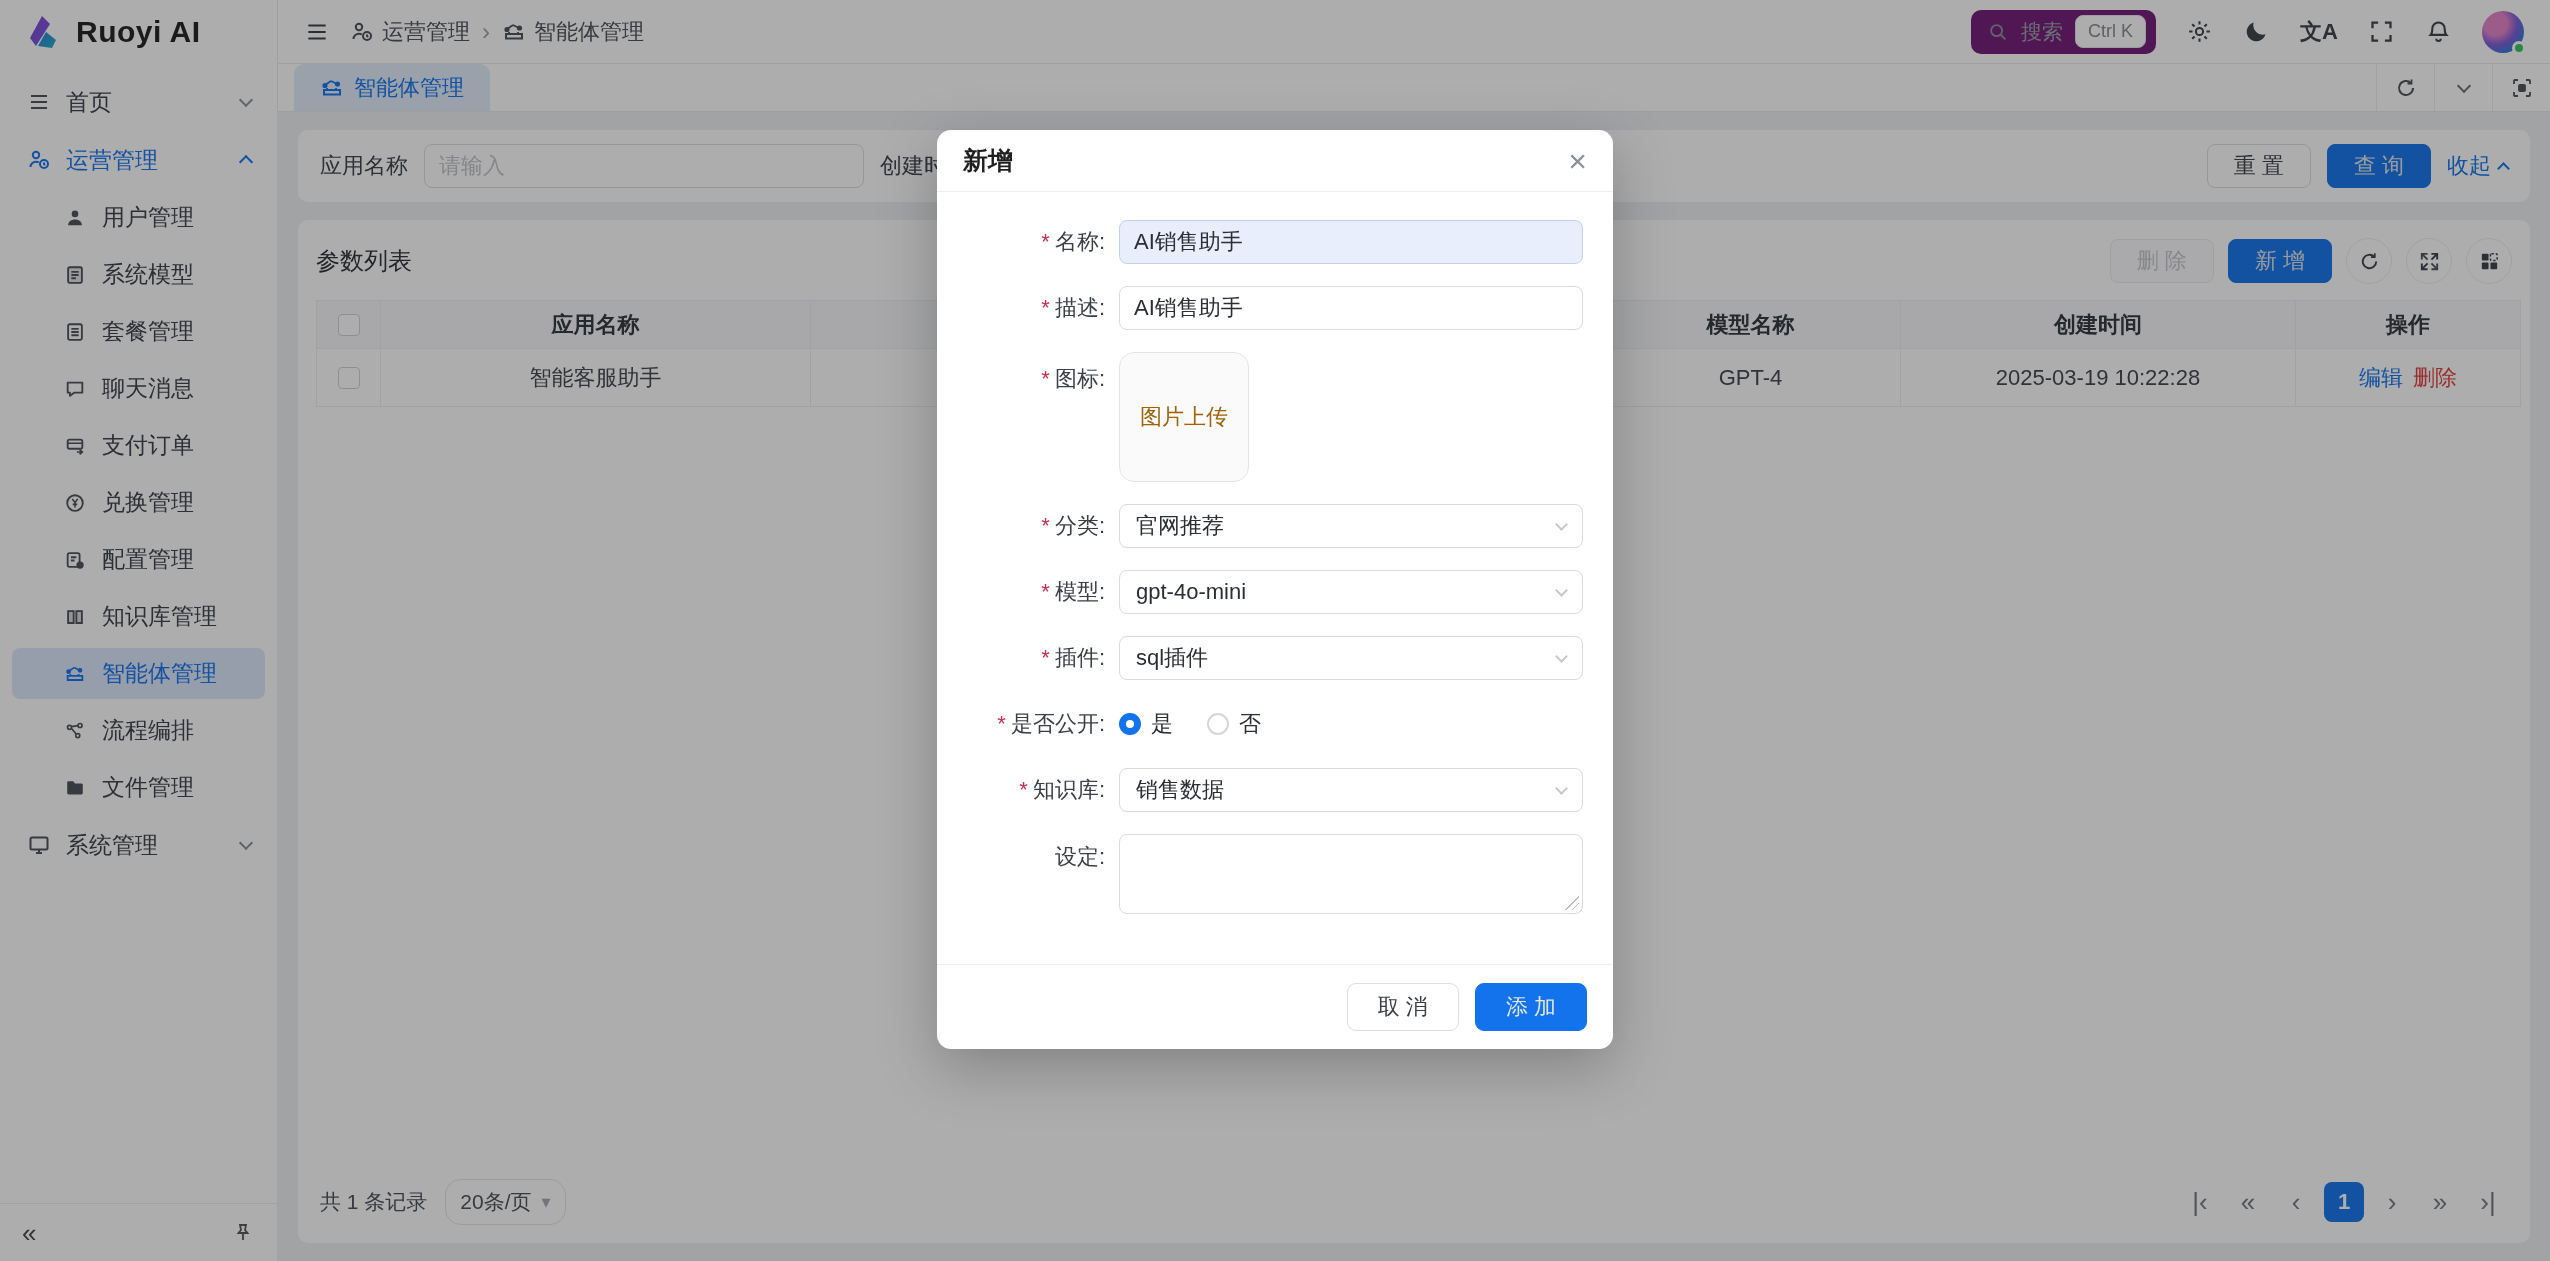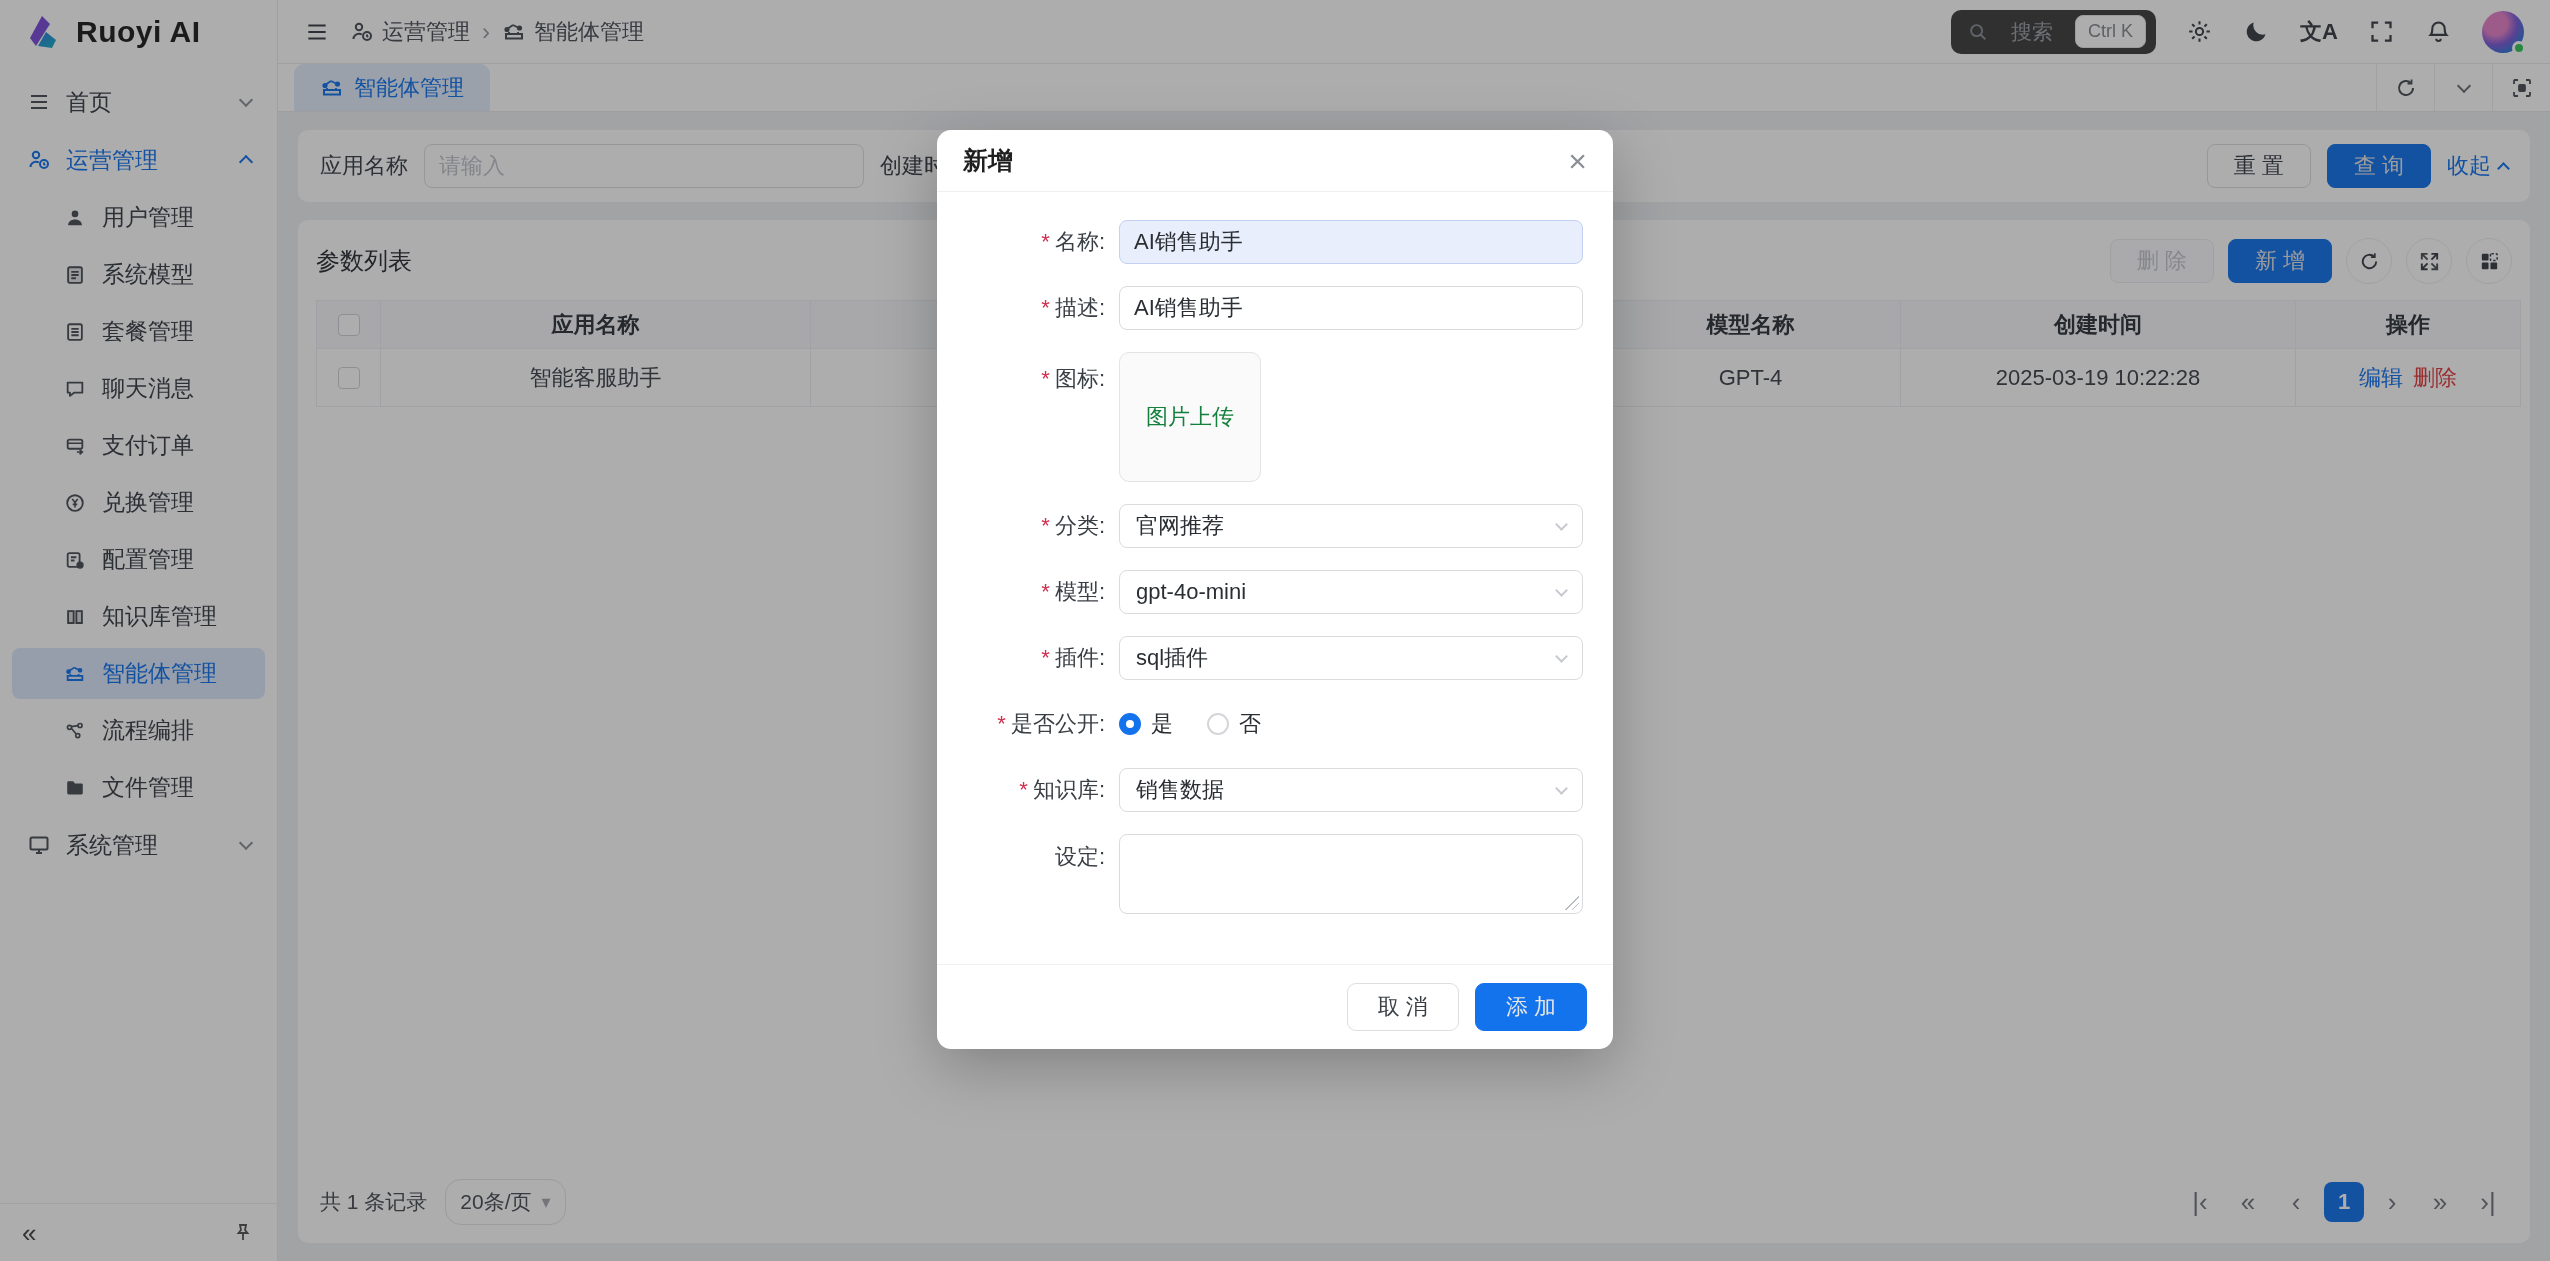--- a/index.html
+++ b/index.html
@@ -29,21 +29,21 @@
 
   
   .main { flex:1; display:flex; flex-direction:column; min-width:0; }
   .topbar { height:64px; background:#fff; border-bottom:1px solid #ececee; display:flex; align-items:center; padding:0 26px; gap:20px; flex-shrink:0; }
   .hamburger { width:26px; height:26px; color:#3a3f45; cursor:pointer; }
   .breadcrumb { display:flex; align-items:center; gap:10px; font-size:22px; color:#4a4f55; }
   .bc-item { display:flex; align-items:center; gap:8px; cursor:pointer; }
   .bc-sep { color:#9aa0a6; font-size:24px; margin:0 2px; }
   .bc-icon { width:24px; height:24px; color:#4a4f55; }
   .top-right { margin-left:auto; display:flex; align-items:center; gap:30px; }
-  .search-pill { display:flex; align-items:center; gap:22px; background:#404040; border-radius:10px; height:44px; padding:0 10px 0 16px; cursor:pointer; }
+  .search-pill { display:flex; align-items:center; gap:12px; background:#701a75; border-radius:10px; height:44px; padding:0 10px 0 16px; cursor:pointer; }
   .search-pill .s-label { font-size:21px; color:#9aa0a6; }
   .kbd { background:#fff; border:1px solid #e4e5e8; border-radius:8px; font-size:18px; color:#85898f; padding:5px 12px; }
   .hd-icon { width:27px; height:27px; color:#3a3f45; cursor:pointer; }
   .lang-icon { font-size:22px; color:#3a3f45; font-weight:bold; cursor:pointer; white-space:nowrap; }
   .avatar-wrap { position:relative; width:42px; height:42px; cursor:pointer; }
   .avatar { width:42px; height:42px; border-radius:50%; background:radial-gradient(circle at 32% 30%, #e682c8 0 28%, #7b5bd6 52%, #2c7bd9 78%, #55c38a 100%); }
   .status-dot { position:absolute; right:-2px; bottom:-2px; width:14px; height:14px; border-radius:50%; background:#34c759; border:3px solid #fff; }
 
   .tabbar { height:48px; background:#fff; border-bottom:1px solid #e9e9eb; display:flex; align-items:stretch; flex-shrink:0; }
   .tab { display:flex; align-items:center; gap:10px; padding:0 26px; background:#e2edfb; color:#1373ec; font-size:22px; border-radius:10px 10px 0 0; margin-left:16px; cursor:pointer; }
@@ -104,21 +104,21 @@
   .m-title { font-size:25px; font-weight:bold; color:#1f1f1f; }
   .m-close { margin-left:auto; font-size:32px; color:#8a8f96; line-height:1; cursor:pointer; }
   .m-body { padding:28px 30px 2px 0; }
   .form-row { display:flex; align-items:center; margin-bottom:22px; }
   .form-row.top-align { align-items:flex-start; }
   .f-col-label { width:182px; flex-shrink:0; text-align:right; padding-right:14px; font-size:22px; color:#3a3f45; white-space:nowrap; }
   .req { color:#d03050; margin-right:5px; }
   .f-col-ctrl { flex:1; }
   .m-input { width:100%; height:44px; border:1px solid #d9dbde; border-radius:8px; font-size:22px; padding:0 14px; color:#2b2f33; outline:none; font-family:inherit; background:#fff; }
   .m-input.focused { background:#e9eefc; border-color:#c3d0f2; }
-  .upload-box { width:142px; height:130px; background:#fafafa; border:1px solid #e4e4e6; border-radius:10px; display:flex; align-items:center; justify-content:center; font-size:22px; color:#15803d; cursor:pointer; }
+  .upload-box { width:130px; height:130px; background:#fafafa; border:1px solid #e4e4e6; border-radius:15px; display:flex; align-items:center; justify-content:center; font-size:22px; color:#a16207; cursor:pointer; }
   .select { width:100%; height:44px; border:1px solid #d9dbde; border-radius:8px; display:flex; align-items:center; padding:0 16px; font-size:22px; color:#2b2f33; cursor:pointer; background:#fff; }
   .select .chev { margin-left:auto; border-color:#c6c9ce; width:9px; height:9px; }
   .radio-group { display:flex; align-items:center; gap:34px; height:44px; }
   .radio-opt { display:flex; align-items:center; gap:10px; font-size:22px; color:#2b2f33; cursor:pointer; }
   .radio { width:22px; height:22px; border-radius:50%; background:#fff; }
   .radio.on { border:7px solid #1373ec; }
   .radio.off { border:2px solid #d4d6da; }
   .m-textarea-wrap { position:relative; }
   .m-textarea { width:100%; height:80px; border:1px solid #d9dbde; border-radius:8px; resize:none; outline:none; font-size:22px; padding:10px 14px; font-family:inherit; display:block; }
   .resize-grip { position:absolute; right:4px; bottom:4px; width:14px; height:14px; background:

